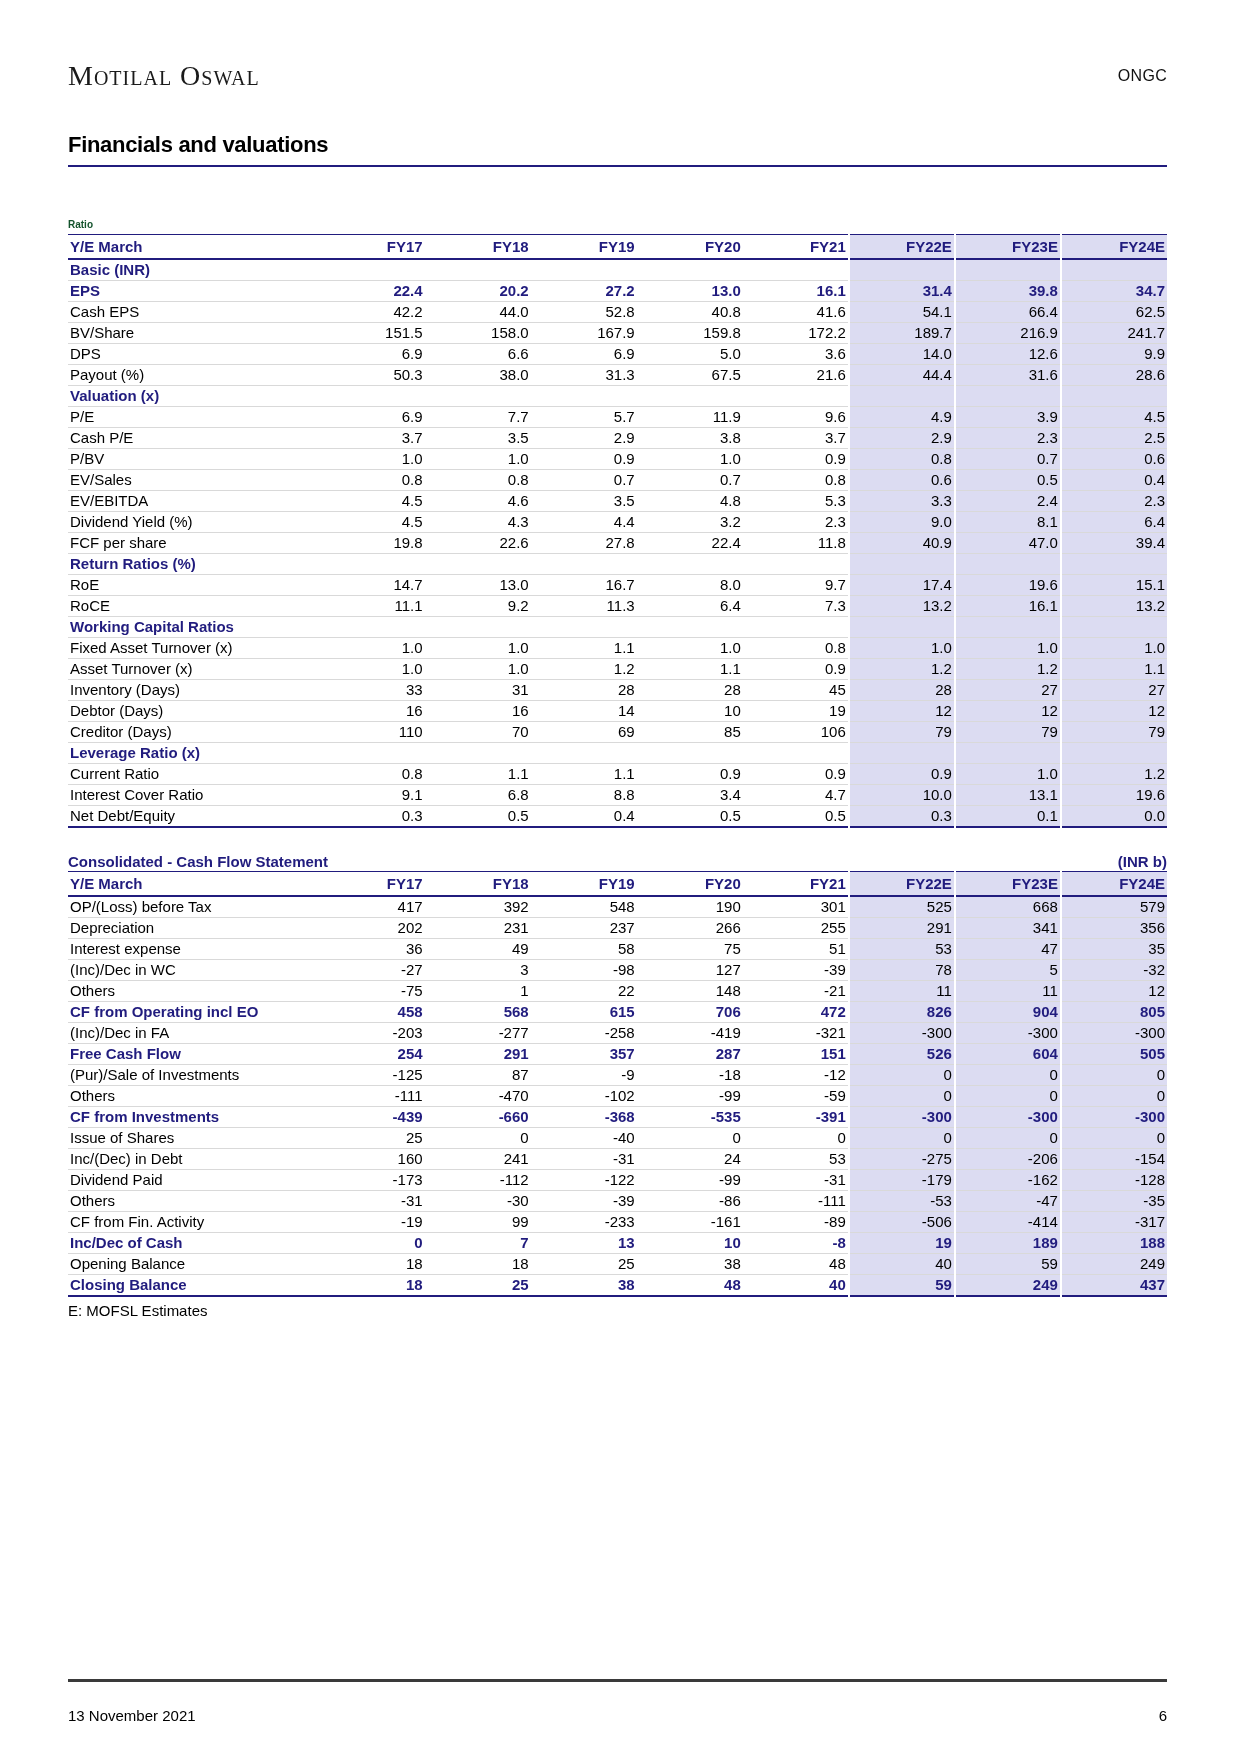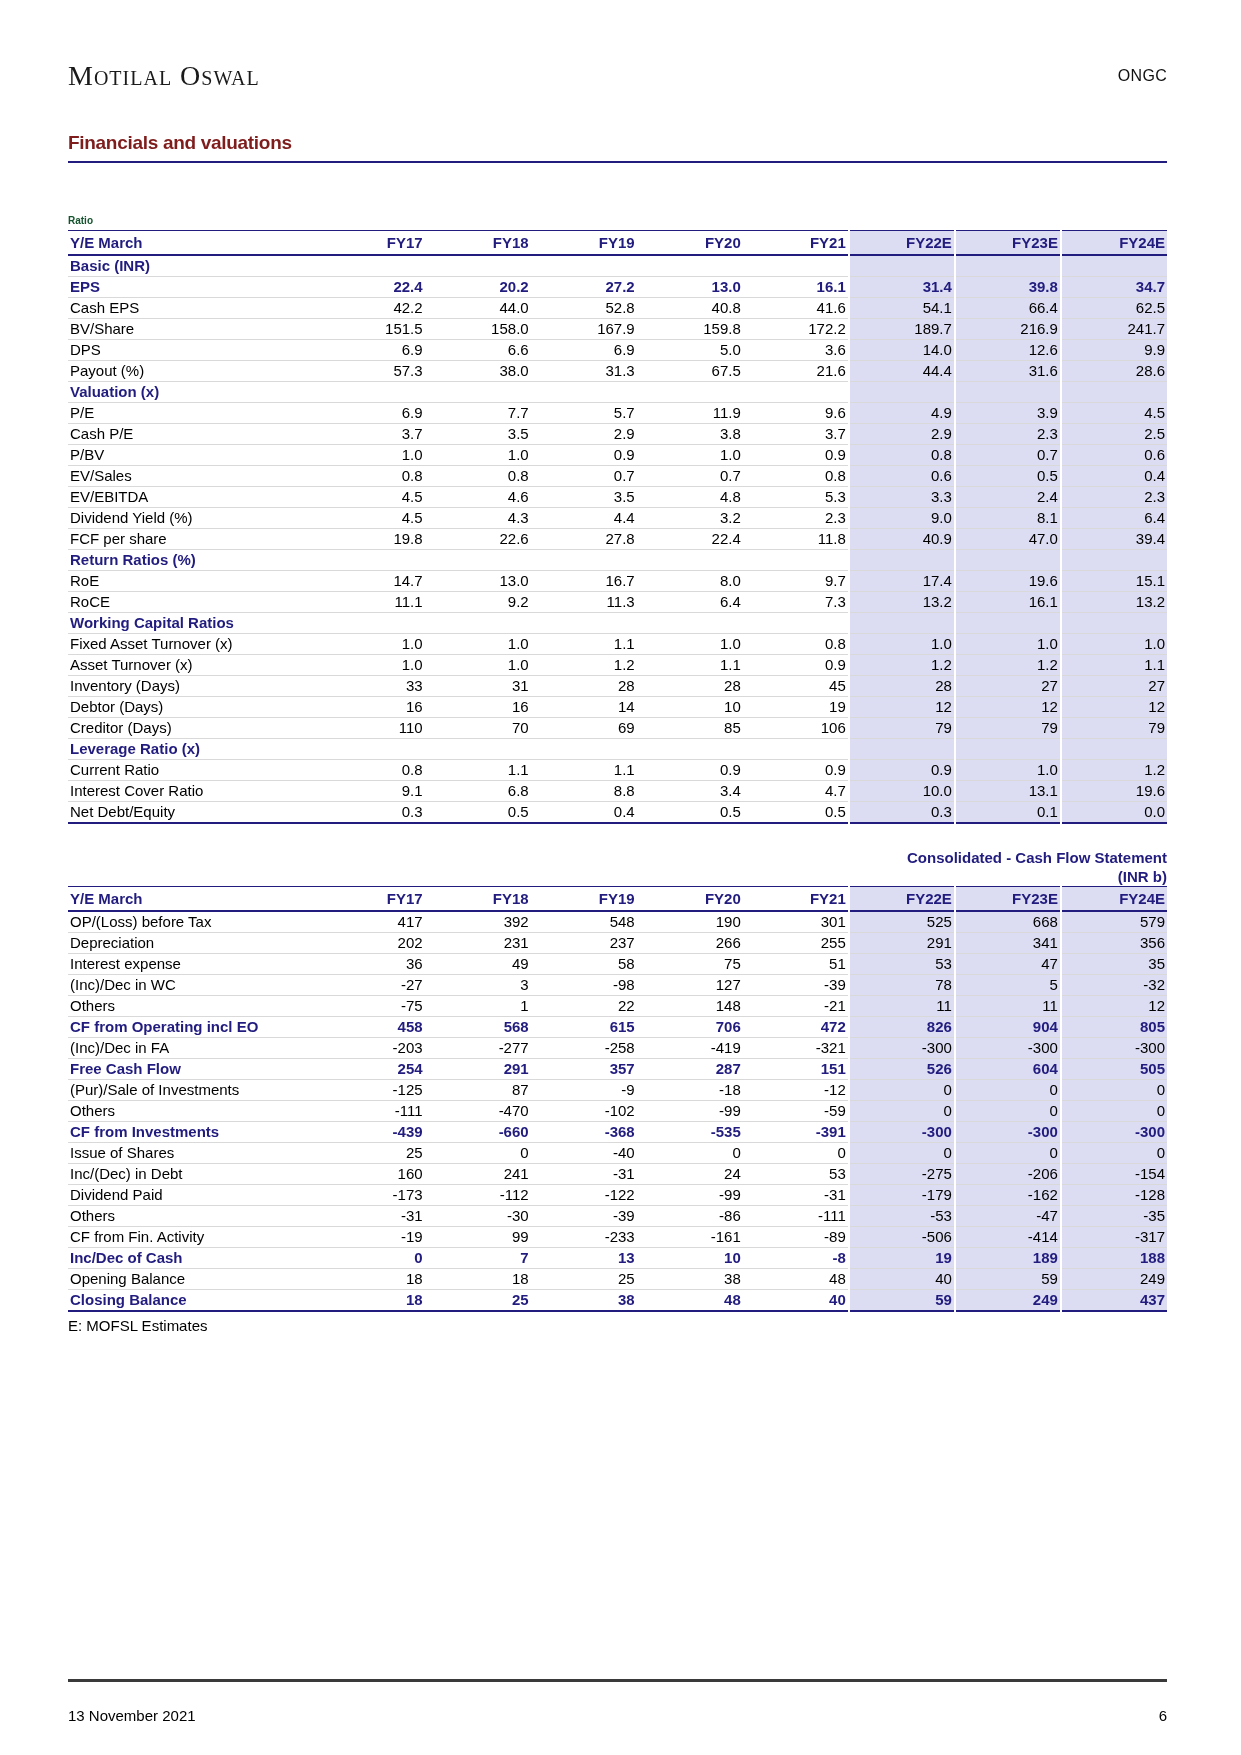--- a/index.html
+++ b/index.html
@@ -23,38 +23,37 @@
   .brand-logo {
     font-family:"Liberation Serif", serif;
     font-variant:small-caps;
     font-size:28px; letter-spacing:1px; color:#1a1a1a;
   }
   .ticker { font-size:16px; color:#111111; letter-spacing:0.3px; }
 
   
   .page-title {
     margin-top:40px;
-    font-size:19px; font-weight:bold; color:#7f1d1d;
+    font-size:22px; font-weight:bold; color:#000000;
     padding-bottom:7px;
     border-bottom:2px solid #211c7e;
     letter-spacing:-0.3px;
   }
 
   
   .table-label {
     margin-top:48px;
     font-size:10px; font-weight:bold; color:#14532d;
     line-height:19px;
   }
   .cf-head {
     margin-top:24px;
     display:flex; justify-content:space-between; align-items:flex-end;
     font-size:15px; font-weight:bold; color:#211c7e;
     line-height:19px;
-    flex-direction:column;
   }
 
   
   table.fin-table {
     width:100%;
     border-collapse:collapse;
     font-size:15px;
     table-layout:fixed;
   }
   table.fin-table col.col-label { width:22.8%; }
@@ -182,21 +181,21 @@
             <td class="num">6.6</td>
             <td class="num">6.9</td>
             <td class="num">5.0</td>
             <td class="num">3.6</td>
             <td class="num hl">14.0</td>
             <td class="num hl">12.6</td>
             <td class="num hl">9.9</td>
           </tr>
           <tr class="normal">
             <td class="label">Payout (%)</td>
-            <td class="num">57.3</td>
+            <td class="num">50.3</td>
             <td class="num">38.0</td>
             <td class="num">31.3</td>
             <td class="num">67.5</td>
             <td class="num">21.6</td>
             <td class="num hl">44.4</td>
             <td class="num hl">31.6</td>
             <td class="num hl">28.6</td>
           </tr>
           <tr class="section">
             <td class="label">Valuation (x)</td>

